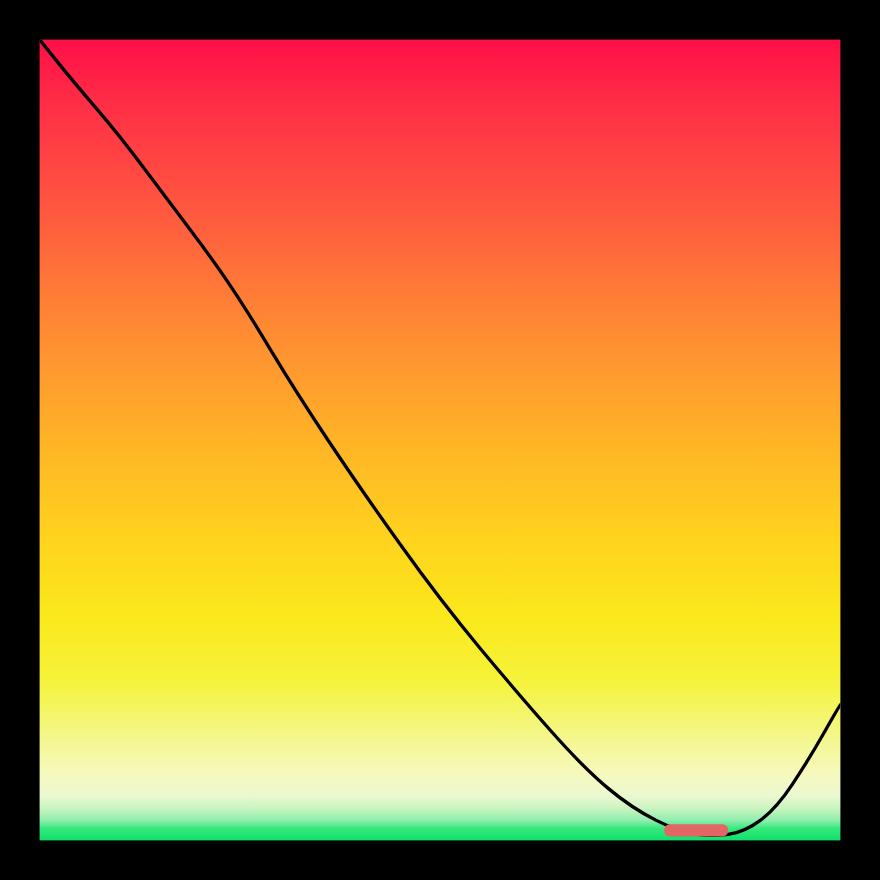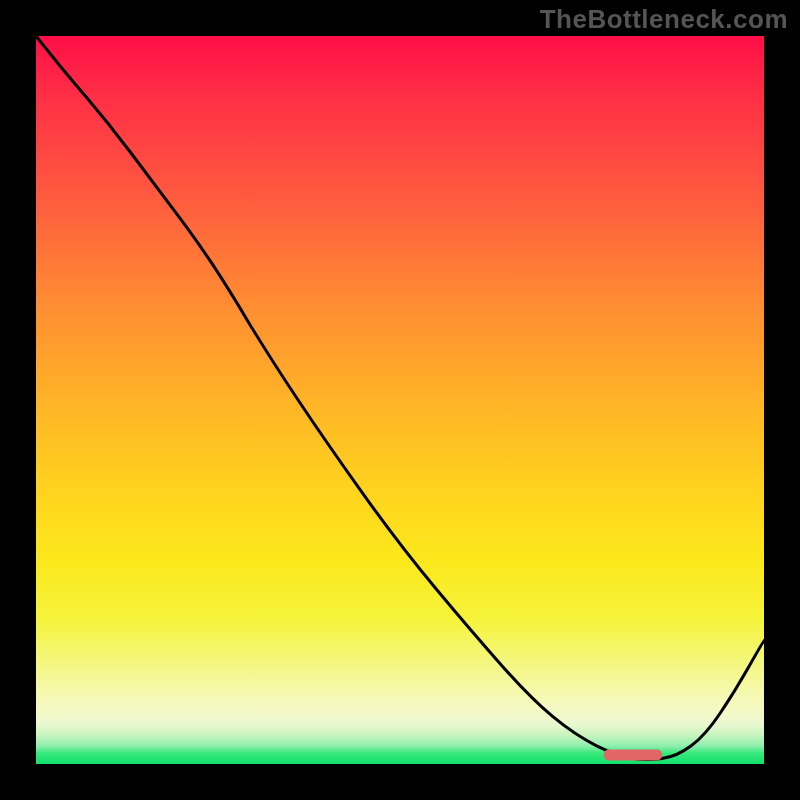--- a/index.html
+++ b/index.html
@@ -73,21 +73,20 @@
   }
   .marker {
     fill: #e26666;
     stroke: none;
   }
 </style>
 </head>
 <body>
 
 <div class="frame">
-  <div class="watermark">TheBottleneck.com</div>
 
   <div class="plot"></div>
 
   <svg class="curve-layer" viewBox="0 0 728 728" preserveAspectRatio="none">
     <path id="curve-path" class="curve-path" d="M 0.0 0.0 Q 0.0 0.0 14.6 18.2 Q 29.1 36.4 51.0 61.9 Q 72.8 87.4 94.6 116.5 Q 116.5 145.6 138.3 174.7 Q 160.2 203.8 174.7 225.7 Q 189.3 247.5 211.1 283.9 Q 233.0 320.3 262.1 364.0 Q 291.2 407.7 327.6 458.6 Q 364.0 509.6 400.4 553.3 Q 436.8 597.0 465.9 629.7 Q 495.0 662.5 516.9 680.7 Q 538.7 698.9 560.6 709.8 Q 582.4 720.7 597.0 722.5 Q 611.5 724.4 626.1 722.5 Q 640.6 720.7 655.2 709.8 Q 669.8 698.9 684.3 677.0 Q 698.9 655.2 713.4 629.7 T 728.0 604.2"></path>
     <rect id="marker-rect" class="marker" rx="5" ry="5" x="567.8" y="713.4" width="58.2" height="11" fill="#e26666"></rect>
   </svg>
 </div>
 
 </body></html>

